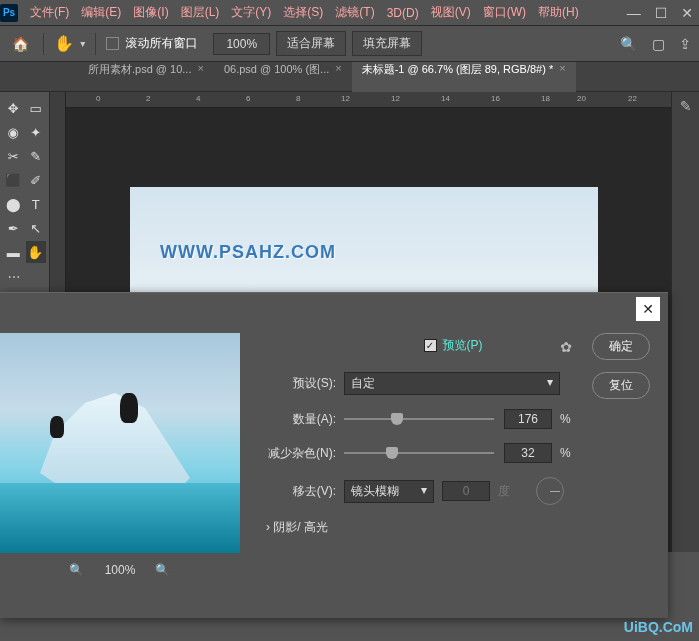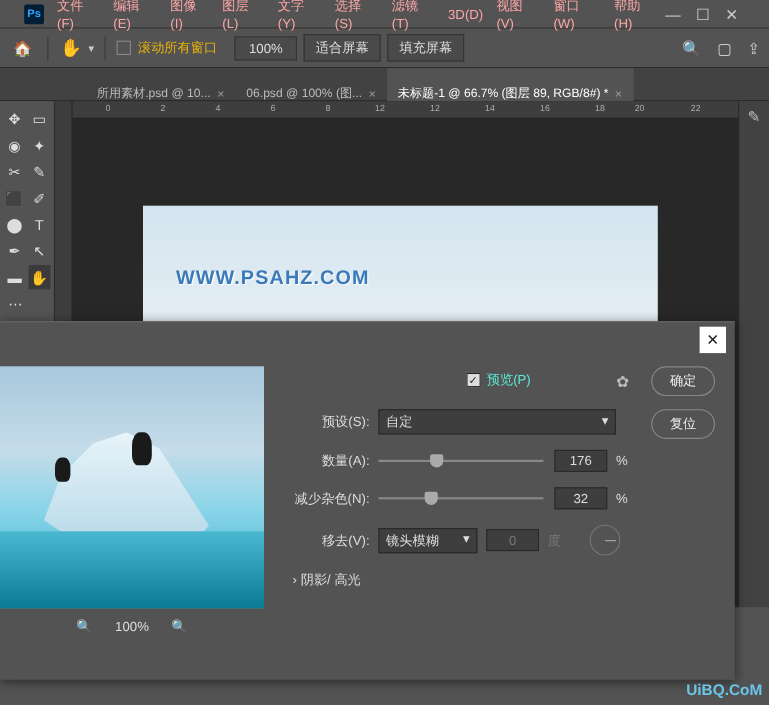--- a/index.html
+++ b/index.html
@@ -1,34 +1,34 @@
 <!DOCTYPE html>
 <html><head>
 <meta charset="utf-8">
 <style>
 * { margin: 0; padding: 0; box-sizing: border-box; font-family: "Microsoft YaHei", sans-serif; }
 body { width: 699px; height: 641px; background: #535353; overflow: hidden; position: relative; }
 
-.menubar { background: #535353; height: 26px; display: flex; align-items: center; padding: 0 22px; border-bottom: 1px solid #2a2a2a; }
+.menubar { background: #535353; height: 26px; display: flex; align-items: center; padding: 0 0; border-bottom: 1px solid #2a2a2a; }
 .menubar .ps-logo { width: 18px; height: 18px; background: #001e36; color: #31a8ff; font-size: 10px; font-weight: bold; display: flex; align-items: center; justify-content: center; margin-right: 6px; border-radius: 2px; }
 .menubar .menu-item { color: #fca5a5; font-size: 12px; padding: 4px 6px; cursor: pointer; }
 .menubar .window-controls { margin-left: auto; display: flex; gap: 14px; color: #ccc; font-size: 14px; padding-right: 6px; }
 
 .toolbar { background: #535353; height: 36px; display: flex; align-items: center; padding: 0 8px; border-bottom: 1px solid #2a2a2a; gap: 6px; }
 .toolbar .home-icon { color: #ddd; font-size: 14px; padding: 4px; }
 .toolbar .sep { width: 1px; height: 22px; background: #3a3a3a; margin: 0 4px; }
 .toolbar .hand-icon { color: #ddd; font-size: 16px; }
 .toolbar .chk { width: 13px; height: 13px; border: 1px solid #888; }
-.toolbar .label { color: #eab308; font-size: 12px; margin-right: 10px; }
+.toolbar .label { color: #ffffff; font-size: 12px; margin-right: 10px; }
 .toolbar .zoom-box { border: 1px solid #333; background: #4a4a4a; color: #ddd; font-size: 12px; padding: 3px 12px; }
 .toolbar .btn { border: 1px solid #333; background: #4a4a4a; color: #ddd; font-size: 12px; padding: 3px 10px; }
 .toolbar .right { margin-left: auto; display: flex; gap: 14px; color: #ccc; font-size: 14px; align-items: center; }
 
 .tabs { background: #424242; height: 30px; display: flex; align-items: center; padding-left: 78px; font-size: 11px; color: #bbb; border-bottom: 1px solid #2a2a2a; }
-.tabs .tab { padding: 0 10px; height: 30px; display: flex; align-items: flex-end; gap: 6px; }
+.tabs .tab { padding: 0 10px; height: 30px; display: flex; align-items: flex-start; gap: 6px; }
 .tabs .tab.active { background: #535353; color: #fff; }
 .tabs .close-x { font-size: 11px; color: #999; }
 
 .workspace { display: flex; height: 460px; }
 .tool-palette { width: 50px; background: #535353; padding: 4px 2px; border-right: 1px solid #2a2a2a; }
 .tool-palette .row { display: flex; }
 .tool-palette .tool { width: 22px; height: 22px; color: #ddd; display: flex; align-items: center; justify-content: center; font-size: 13px; margin: 1px; }
 .tool-palette .tool.active { background: #3a3a3a; }
 
 .canvas-area { flex: 1; background: #282828; position: relative; }

